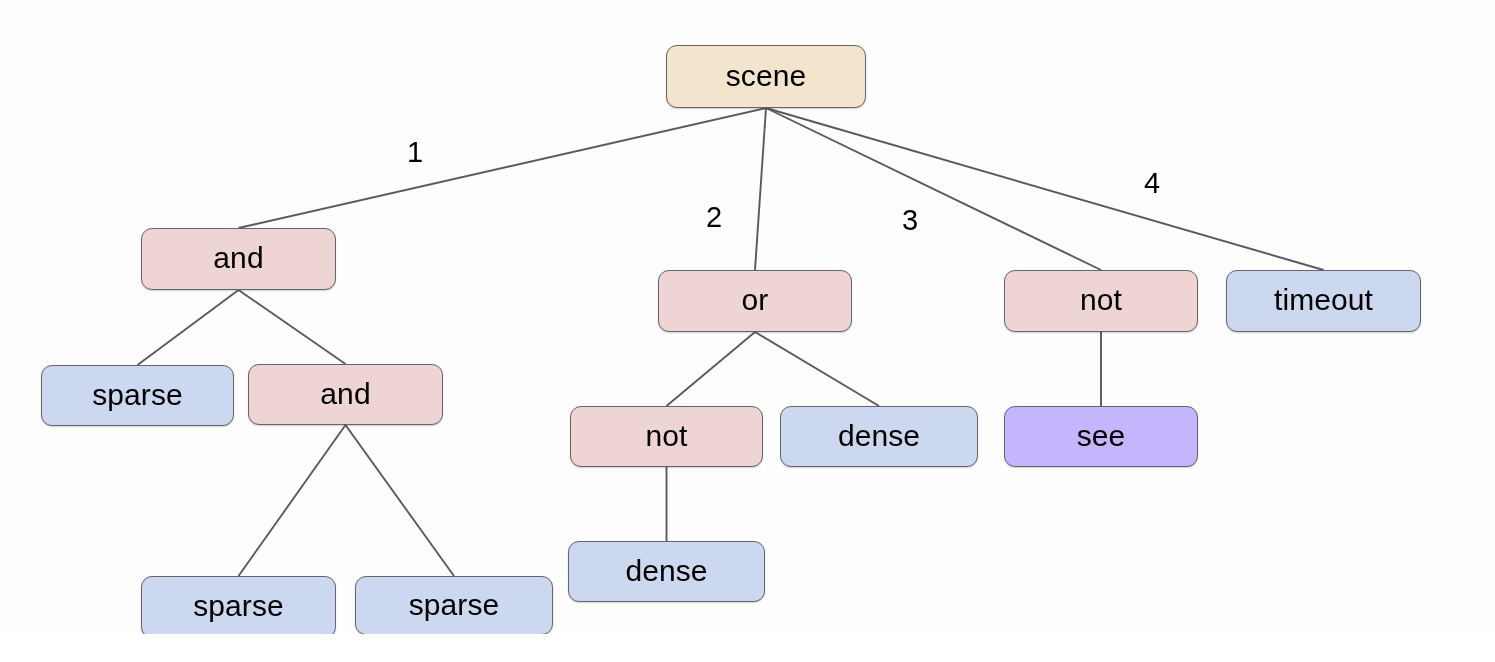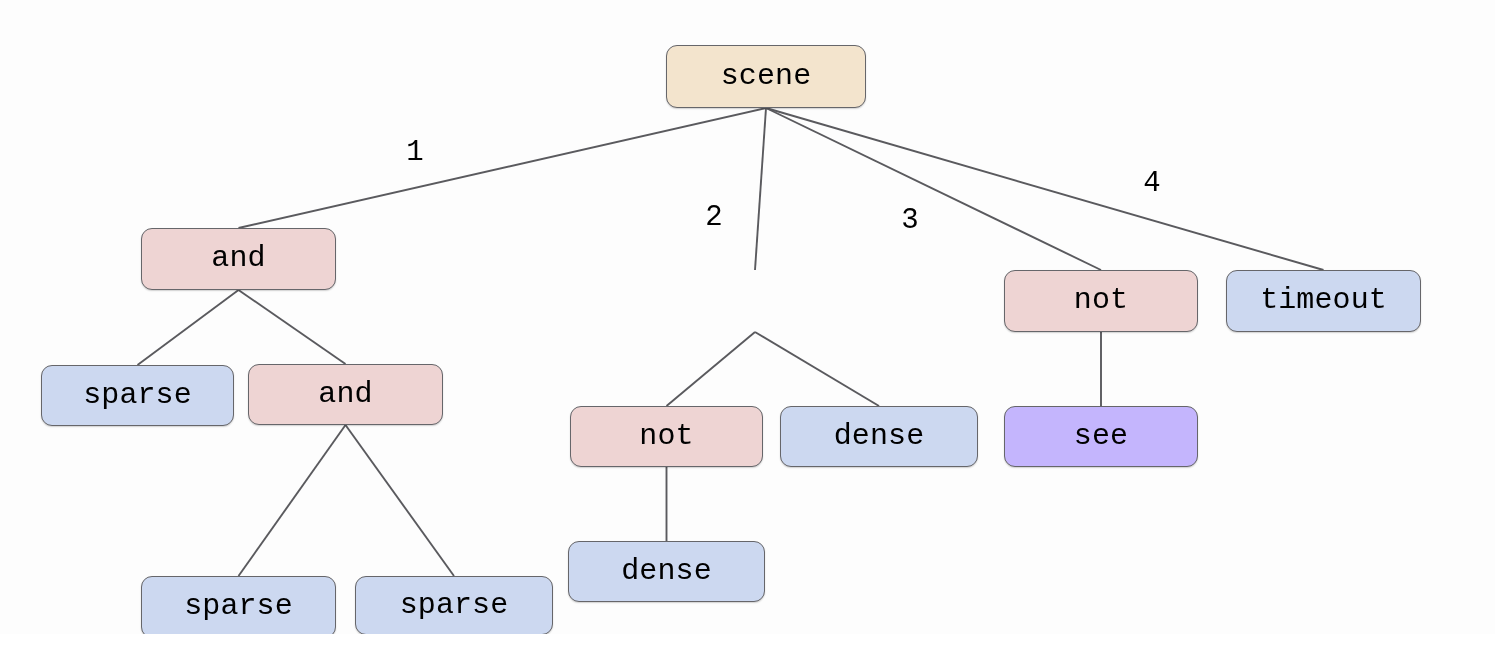--- a/index.html
+++ b/index.html
@@ -7,21 +7,21 @@
     margin: 0;
     padding: 0;
     background: #ffffff;
   }
   #canvas {
     position: relative;
     width: 1495px;
     height: 634px;
     background: #fdfdfd;
     overflow: hidden;
-    font-family: Liberation Mono, monospace;
+    font-family: Liberation Sans, sans-serif;
   }
   #edge-layer {
     position: absolute;
     left: 0;
     top: 0;
     width: 1495px;
     height: 662px;
     pointer-events: none;
   }
   .node {
@@ -84,20 +84,23 @@
     </div>
     <div class="node kind-op" style="left: 248px; top: 364px; width: 195px; height: 61px; background: rgb(238, 212, 211); border-color: rgb(102, 102, 106); color: rgb(0, 0, 0);">
       <span class="node-label">and</span>
     </div>
     <div class="node kind-leaf" style="left: 141px; top: 576px; width: 195px; height: 62px; background: rgb(204, 216, 240); border-color: rgb(102, 102, 106); color: rgb(0, 0, 0);">
       <span class="node-label">sparse</span>
     </div>
     <div class="node kind-leaf" style="left: 355px; top: 576px; width: 198px; height: 59px; background: rgb(204, 216, 240); border-color: rgb(102, 102, 106); color: rgb(0, 0, 0);">
       <span class="node-label">sparse</span>
     </div>
+    <div class="node kind-op" style="left: 658px; top: 270px; width: 194px; height: 62px; background: rgb(238, 212, 211); border-color: rgb(102, 102, 106); color: rgb(0, 0, 0);">
+      <span class="node-label">or</span>
+    </div>
     <div class="node kind-op" style="left: 570px; top: 406px; width: 193px; height: 61px; background: rgb(238, 212, 211); border-color: rgb(102, 102, 106); color: rgb(0, 0, 0);">
       <span class="node-label">not</span>
     </div>
     <div class="node kind-leaf" style="left: 780px; top: 406px; width: 198px; height: 61px; background: rgb(204, 216, 240); border-color: rgb(102, 102, 106); color: rgb(0, 0, 0);">
       <span class="node-label">dense</span>
     </div>
     <div class="node kind-leaf" style="left: 568px; top: 541px; width: 197px; height: 61px; background: rgb(204, 216, 240); border-color: rgb(102, 102, 106); color: rgb(0, 0, 0);">
       <span class="node-label">dense</span>
     </div>
     <div class="node kind-op" style="left: 1004px; top: 270px; width: 194px; height: 62px; background: rgb(238, 212, 211); border-color: rgb(102, 102, 106); color: rgb(0, 0, 0);">

